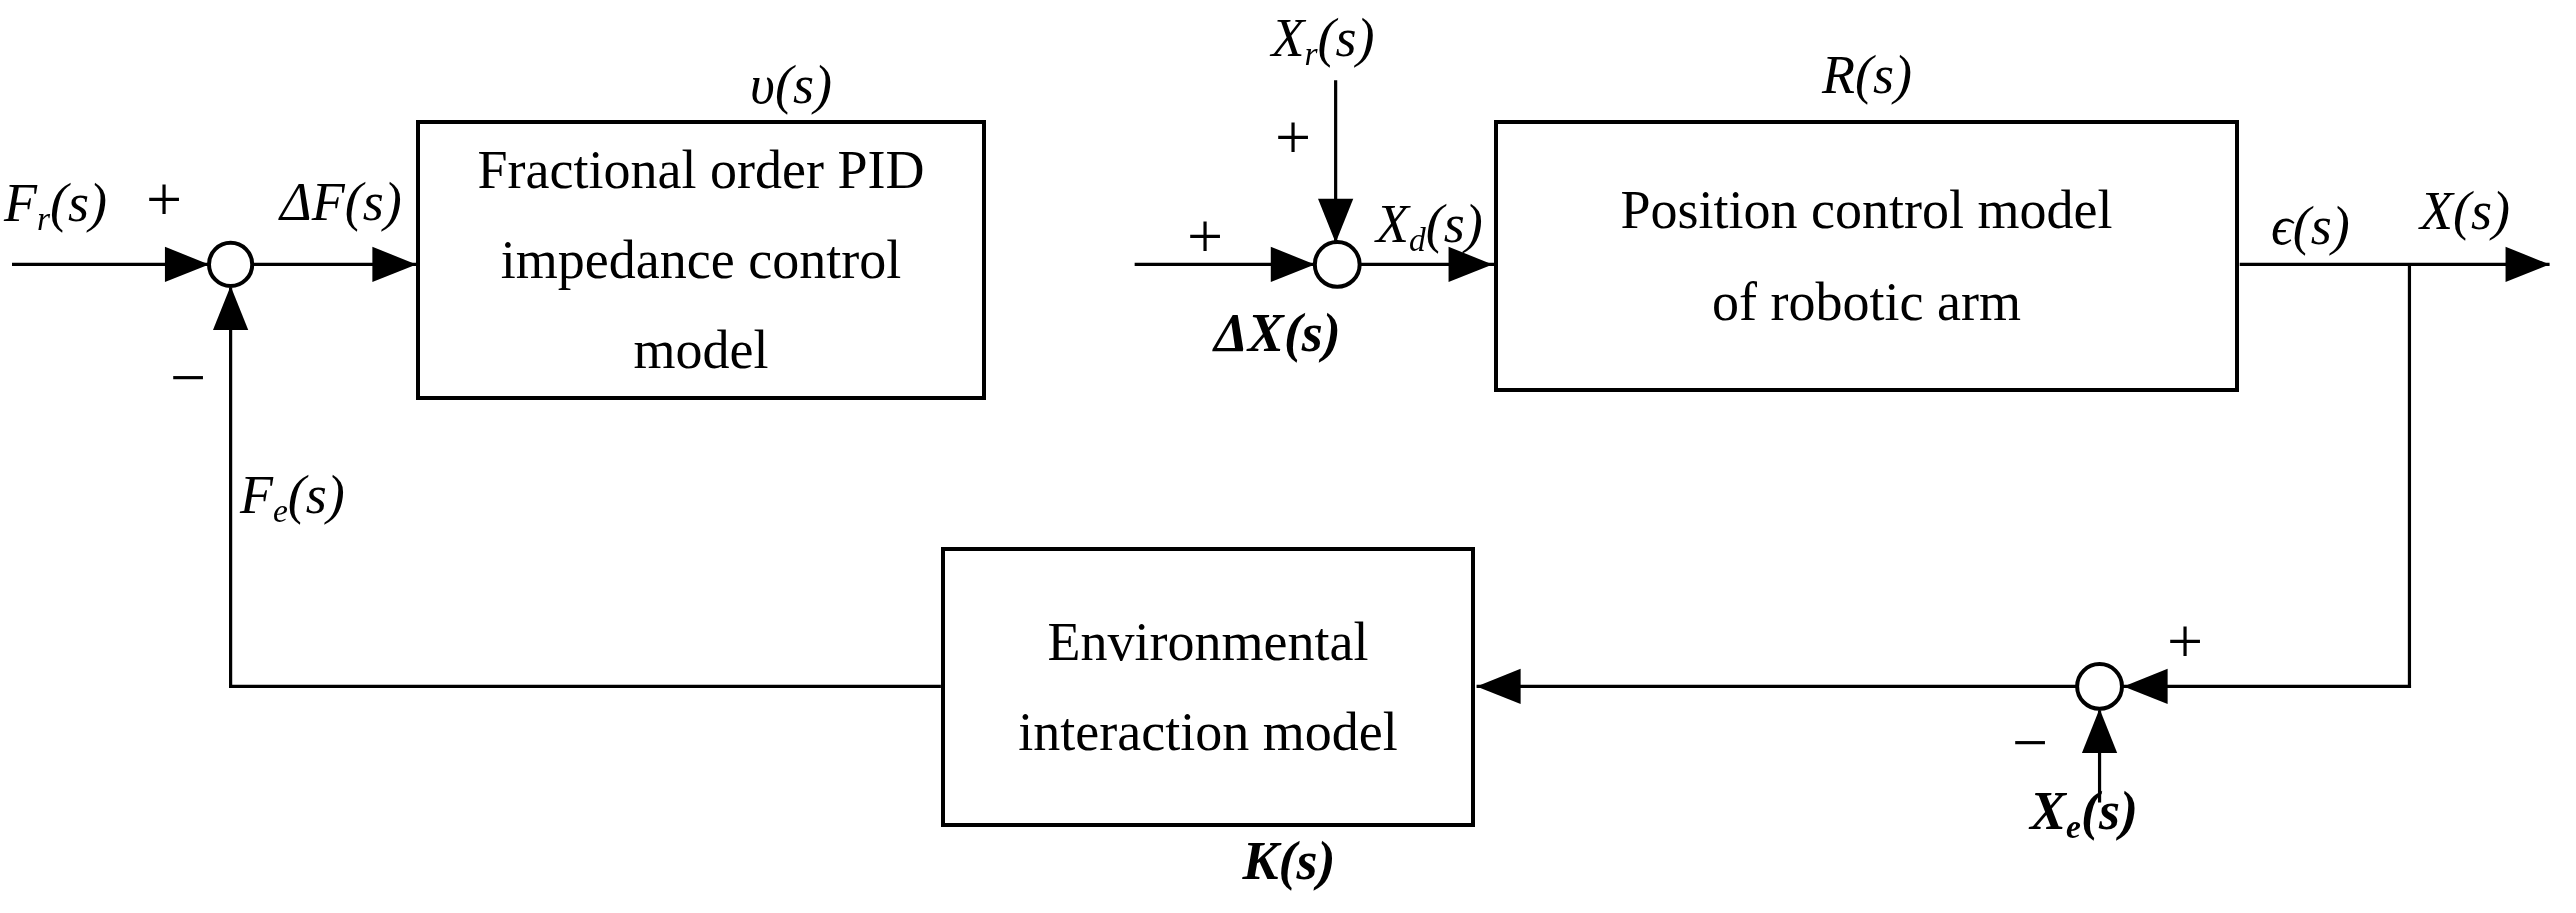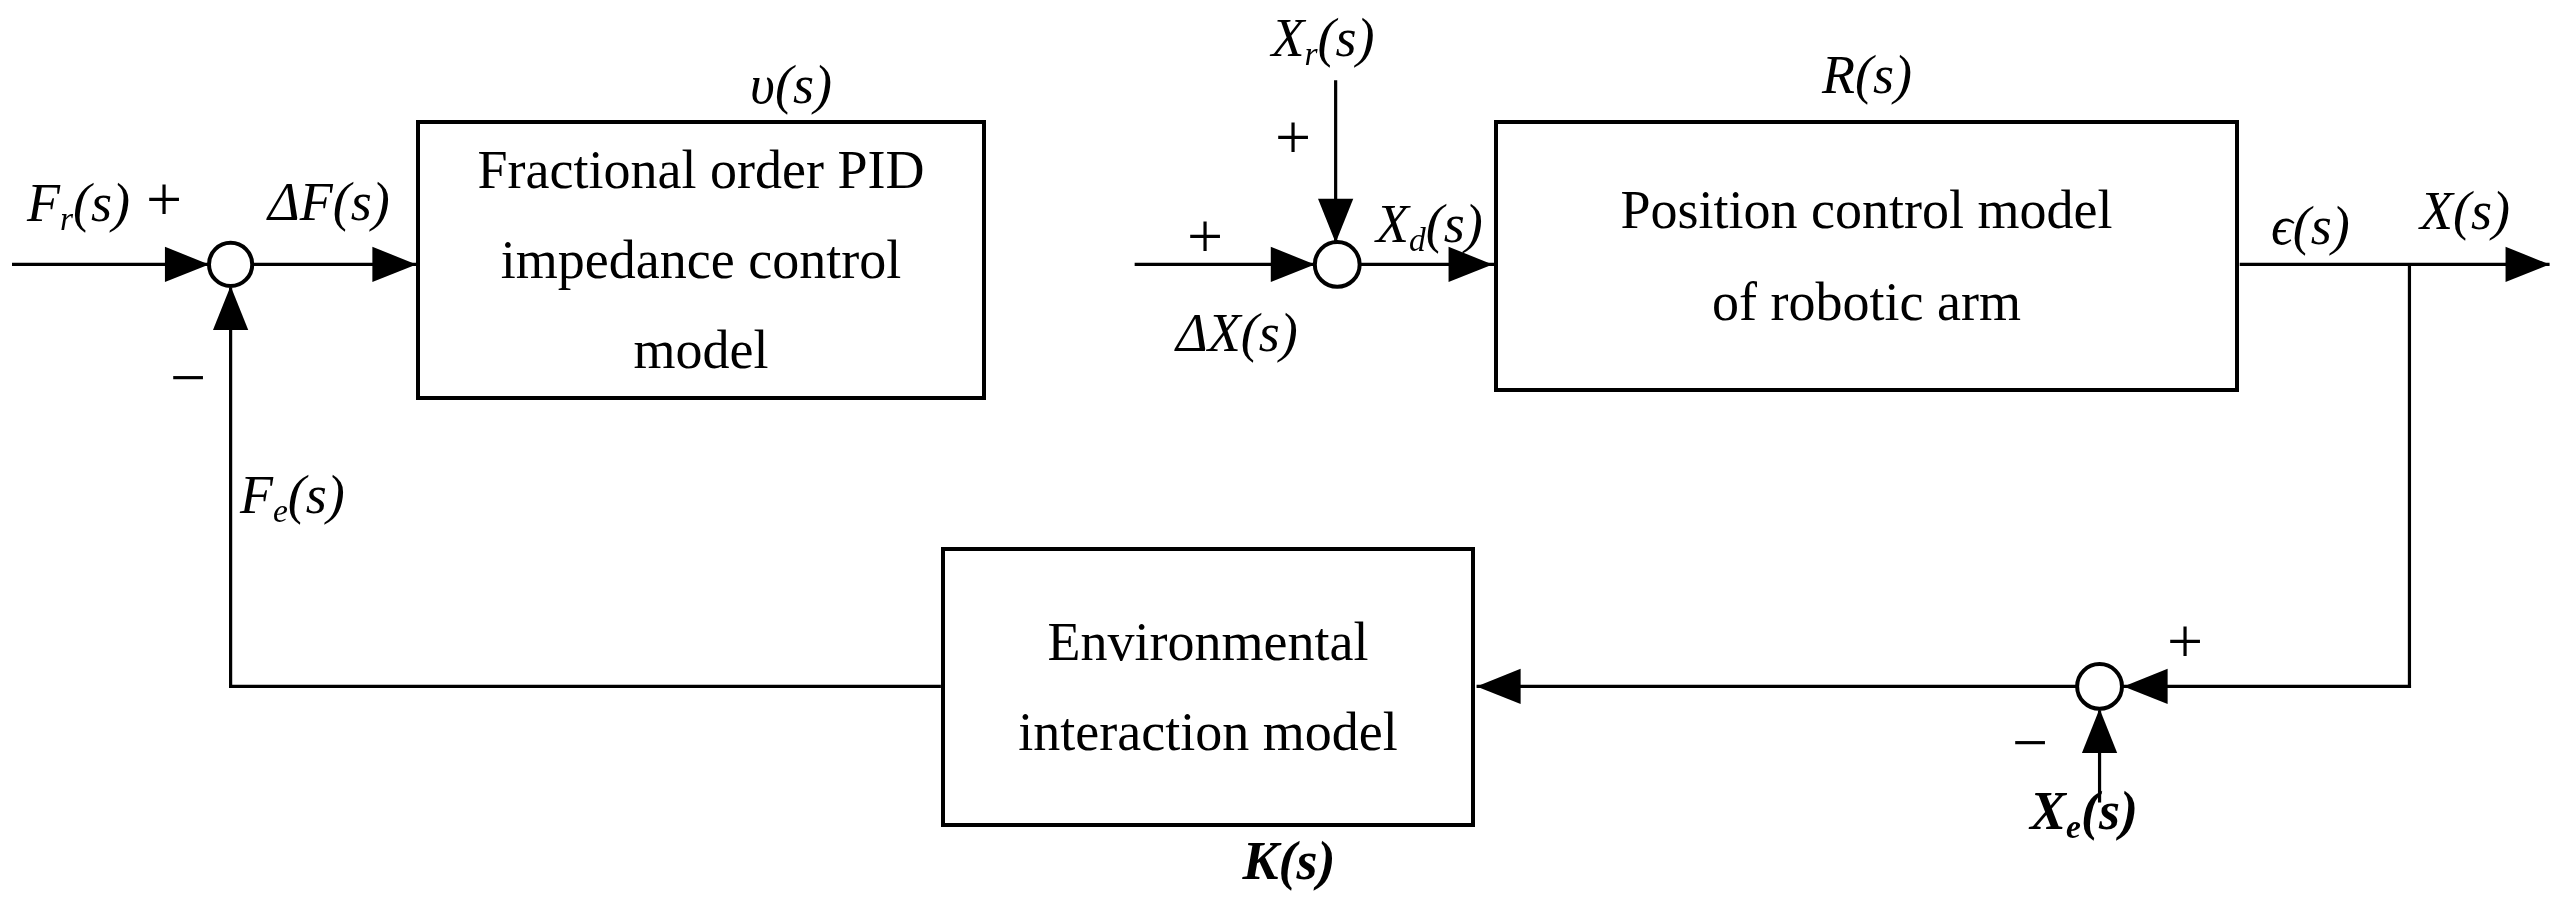--- a/index.html
+++ b/index.html
@@ -105,37 +105,37 @@
   </div>
 
   <div class="mlabel centered" style="left:1867px;top:48px;">
     <span>R</span><sub></sub><span>(s)</span>
   </div>
 
   <div class="mlabel centered" style="left:1289px;top:834px;font-weight:bold;">
     <span>K</span><sub></sub><span>(s)</span>
   </div>
 
-  <div class="mlabel" style="left:27px;top:176px;">
+  <div class="mlabel" style="left:4px;top:176px;">
     <span>F</span><sub>r</sub><span>(s)</span>
   </div>
 
-  <div class="mlabel" style="left:268px;top:175px;">
+  <div class="mlabel" style="left:280px;top:175px;">
     <span>ΔF</span><sub></sub><span>(s)</span>
   </div>
 
   <div class="mlabel" style="left:240px;top:468px;font-style:italic;">
     <span>F</span><sub>e</sub><span>(s)</span>
   </div>
 
   <div class="mlabel centered" style="left:1323px;top:11.2px;">
     <span>X</span><sub>r</sub><span>(s)</span>
   </div>
 
-  <div class="mlabel" style="left:1176px;top:306px;">
+  <div class="mlabel" style="left:1214px;top:306px;font-weight:bold;">
     <span>ΔX</span><sub></sub><span>(s)</span>
   </div>
 
   <div class="mlabel" style="left:1376px;top:178px;margin-top:19px;">
     <span>X</span><sub>d</sub><span>(s)</span>
   </div>
 
   <div class="mlabel" style="left:2271px;top:199px;">
     <span>ϵ</span><sub></sub><span>(s)</span>
   </div>

